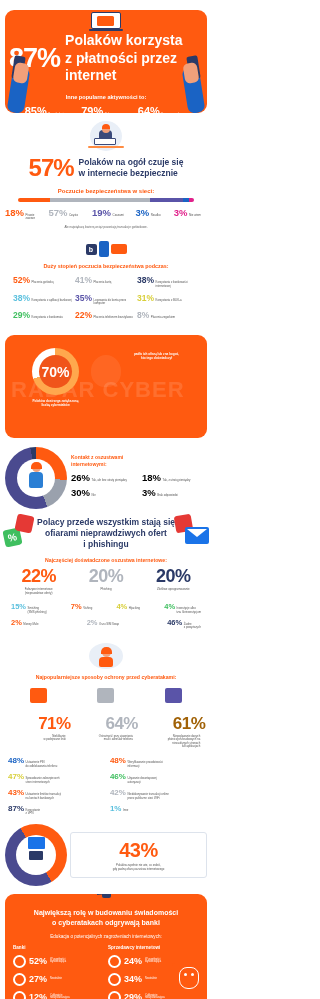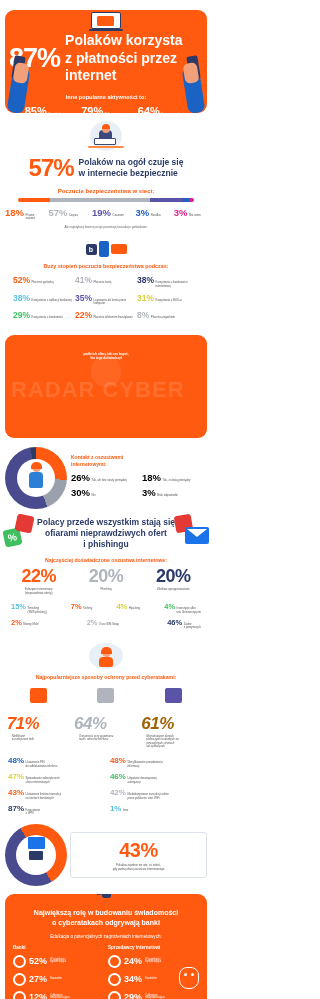--- a/index.html
+++ b/index.html
@@ -128,21 +128,21 @@
   .i-virus2 { background: #e53935; right: 20px; top: 2px; transform: rotate(-10deg); }
   .i-mail { position: absolute; right: 3px; top: 14px; width: 24px; height: 17px; background: #1a73e8; border-radius: 2px; }
   .i-mail::after { content: ""; position: absolute; left: 2px; top: 2px; border-left: 10px solid transparent; border-right: 10px solid transparent; border-top: 8px solid #fff; }
 
   
   #sec7 { padding: 6px 5px 2px; }
   .s7-ill { position: relative; height: 26px; }
   .s7-circle { position: absolute; left: 50%; top: 0; transform: translateX(-50%); width: 34px; height: 26px; border-radius: 50%; background: #e9eff7; }
   .s7-pers { position: absolute; left: 50%; top: 5px; transform: translateX(-50%); width: 22px; }
   .s7-title { text-align: center; font-size: 5.2px; font-weight: bold; color: #ff5a10; margin: 5px 0 4px; }
-  .s7-cols { display: flex; justify-content: space-around; text-align: left; font-style: italic; }
+  .s7-cols { display: flex; justify-content: space-around; text-align: right; }
   .s7-col { width: 64px; }
   .s7-ic { height: 24px; position: relative; margin-bottom: 2px; }
   .s7-big { font-size: 17px; font-weight: bold; letter-spacing: -0.5px; }
   .s7-lab { font-size: 2.8px; line-height: 1.2; color: #555; margin-top: 1px; padding: 0 5px; }
 
   
   #sec8 { padding: 6px 8px 2px; }
   .s8-row { display: flex; justify-content: space-between; margin-bottom: 4.5px; }
   .s8-item { display: flex; align-items: baseline; gap: 1.5px; width: 48%; }
   .s8-pct { font-size: 8px; font-weight: bold; }
@@ -330,20 +330,27 @@
           <span class="s3-lab">Płacenia zegarkiem</span>
         </div>
       </div>
     </div>
 </div>
 
 <div class="card" id="sec4">
   <div class="ghost">RADAR CYBER</div>
   <div class="mask-ill"></div>
   <div class="donuts" id="sec4donuts">
+      <div class="donut-wrap">
+        <div class="donut" style="background: conic-gradient(rgb(255, 168, 77) 0deg, rgb(255, 168, 77) 252deg, rgb(255, 255, 255) 252deg, rgb(255, 255, 255) 360deg);">
+          <span>70%</span>
+        </div>
+        <div class="donut-lab" style="white-space: pre-line;">Polaków dostrzega zwiększoną
+liczbę cyberataków</div>
+      </div>
       <div class="donut-wrap">
         <div class="donut-lab" style="white-space: pre-line;">padło ich ofiarą lub zna kogoś,
 kto tego doświadczył</div>
       </div>
     </div>
 </div>
 
 <div id="sec5">
   <div class="ring" id="sec5ring" style="background: conic-gradient(rgb(255, 90, 16) 0deg, rgb(255, 90, 16) 93.6deg, rgb(154, 161, 173) 93.6deg, rgb(154, 161, 173) 158.4deg, rgb(74, 74, 143) 158.4deg, rgb(74, 74, 143) 349.2deg, rgb(43, 58, 103) 349.2deg, rgb(43, 58, 103) 360deg);">
     <div class="ring-person">

